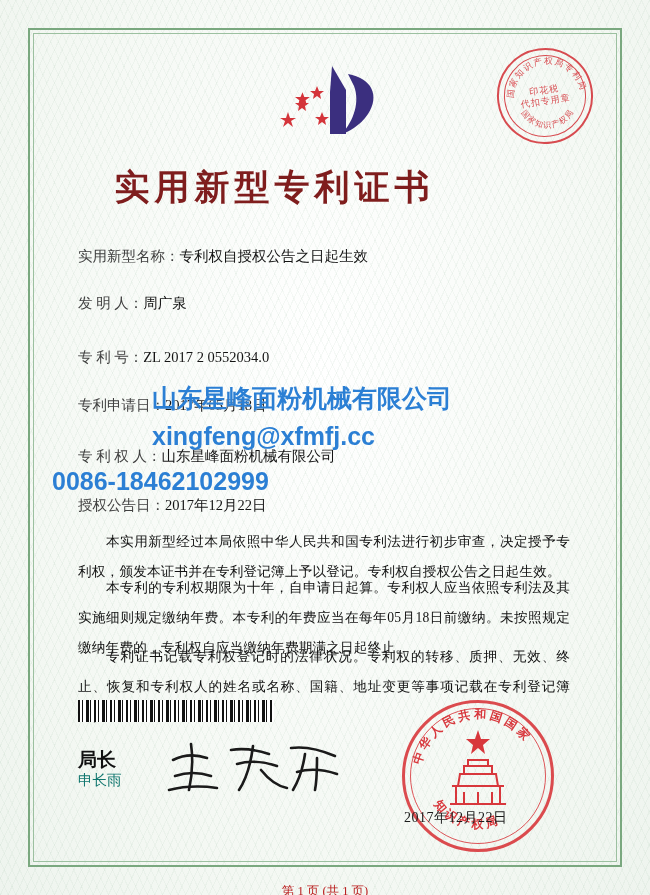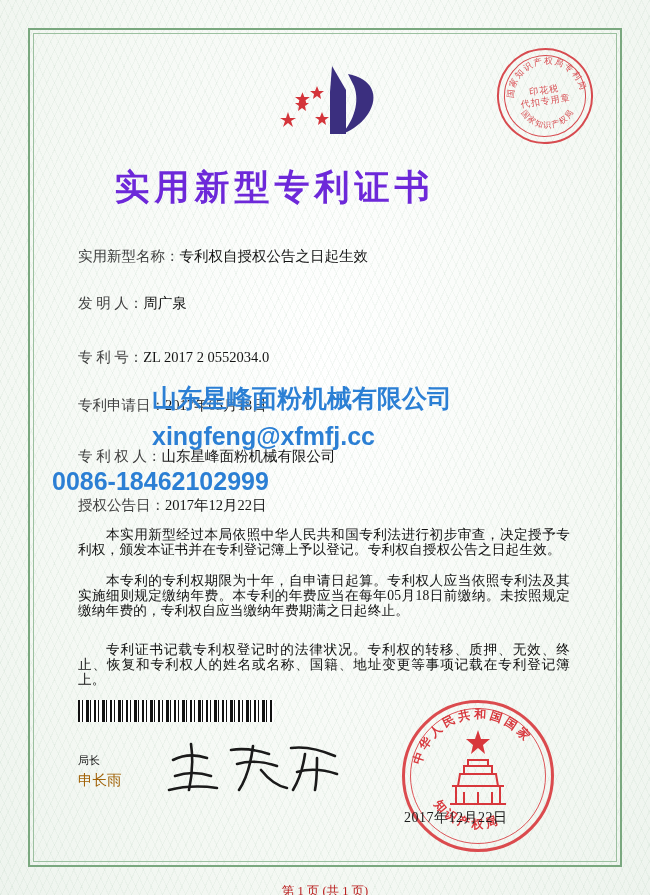--- a/index.html
+++ b/index.html
@@ -115,21 +115,21 @@
 
   .title {
     position: absolute;
     left: 0;
     top: 164px;
     width: 549px;
     text-align: center;
     font-size: 35px;
     font-weight: bold;
     letter-spacing: 5px;
-    color: #6d28d9;
+    color: #7f1d1d;
     font-family: "Liberation Serif", serif;
   }
 
   
   .field {
     position: absolute;
     left: 78px;
     font-size: 14.5px;
     color: #141414;
     white-space: nowrap;
@@ -148,21 +148,21 @@
   .f4 { top: 396px; }
   .f5 { top: 447px; }
   .f6 { top: 496px; }
 
   
   .para {
     position: absolute;
     left: 78px;
     width: 492px;
     font-size: 13.6px;
-    line-height: 15px;
+    line-height: 30px;
     color: #111111;
     text-indent: 28px;
     text-align: justify;
     letter-spacing: 0.2px;
   }
   .p1 { top: 527px; }
   .p2 { top: 573px; }
   .p3 { top: 642px; }
 
   
@@ -178,30 +178,31 @@
         #111 4px, #111 5px, #fff 5px, #fff 8px,
         #111 8px, #111 11px, #fff 11px, #fff 12px,
         #111 12px, #111 13px, #fff 13px, #fff 16px);
   }
 
   
   .sig-label {
     position: absolute;
     left: 78px;
     top: 749px;
-    font-size: 11px;
+    font-size: 19px;
     color: #111;
     line-height: 22px;
+    font-weight: bold;
   }
   .sig-name {
     position: absolute;
     left: 78px;
     top: 771px;
     font-size: 14.5px;
-    color: #a16207;
+    color: #0f766e;
   }
   .signature {
     position: absolute;
     left: 165px;
     top: 734px;
     width: 180px;
     height: 66px;
   }
   .signature svg { display: block; }
 

